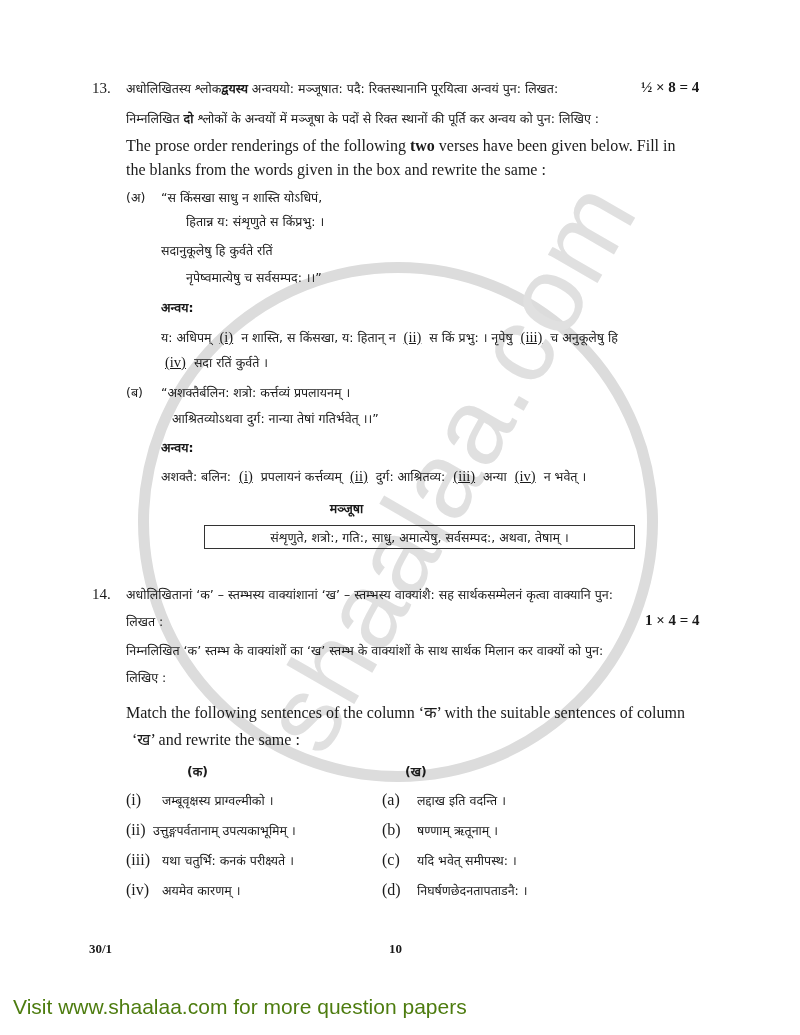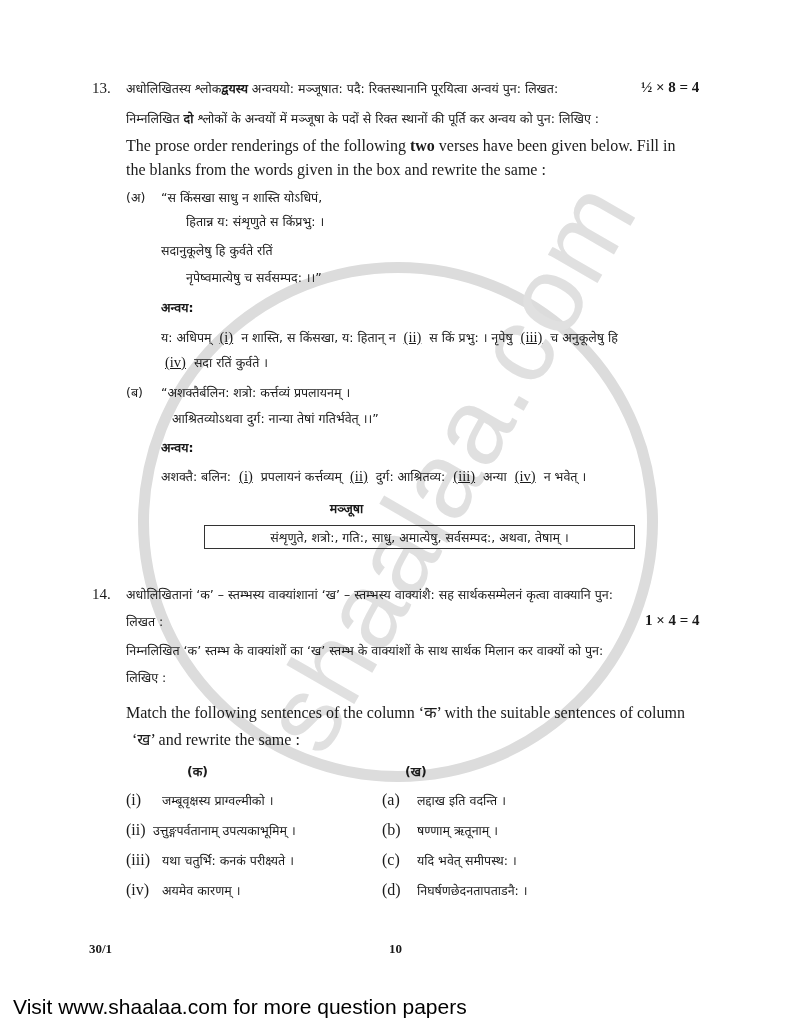--- a/index.html
+++ b/index.html
@@ -26,21 +26,21 @@
   .bold { font-weight: bold; }
   .qnum { font-family: "Liberation Serif", serif; font-size: 15px; }
   .blank { text-decoration: underline; font-family: "Liberation Serif", serif; font-size: 14.5px; padding: 0 4px; }
   .marks { font-family: "Liberation Serif", serif; font-size: 15px; font-weight: bold; }
   .box {
     position: absolute; left: 204px; top: 525px; width: 431px; height: 24px;
     border: 1px solid #333; box-sizing: border-box; z-index: 1;
     display: flex; align-items: center; justify-content: center;
   }
   .footer-code, .footer-page { font-family: "Liberation Serif", serif; font-weight: bold; font-size: 13px; }
-  .visit { font-family: "Liberation Sans", "DejaVu Sans", sans-serif; font-size: 21px; color: #000000; }
+  .visit { font-family: "Liberation Sans", "DejaVu Sans", sans-serif; font-size: 21px; color: #4d7c0f; }
 </style>
 </head>
 <body>
 
 <div class="watermark"></div>
 <div class="watermark-text">shaalaa.com</div>
 
 <div class="abs qnum" style="left:92px; top:80px;">13.</div>
 <div class="abs dev" style="left:126px; top:80px;"><span>अधोलिखितस्य श्लोक</span><span class="bold">द्वयस्य</span><span> अन्वययो: मञ्जूषात: पदै: रिक्तस्थानानि पूरयित्वा अन्वयं पुन: लिखत:</span></div>
 <div class="abs marks" style="left:641px; top:79px;">½ × 8 = 4</div>

